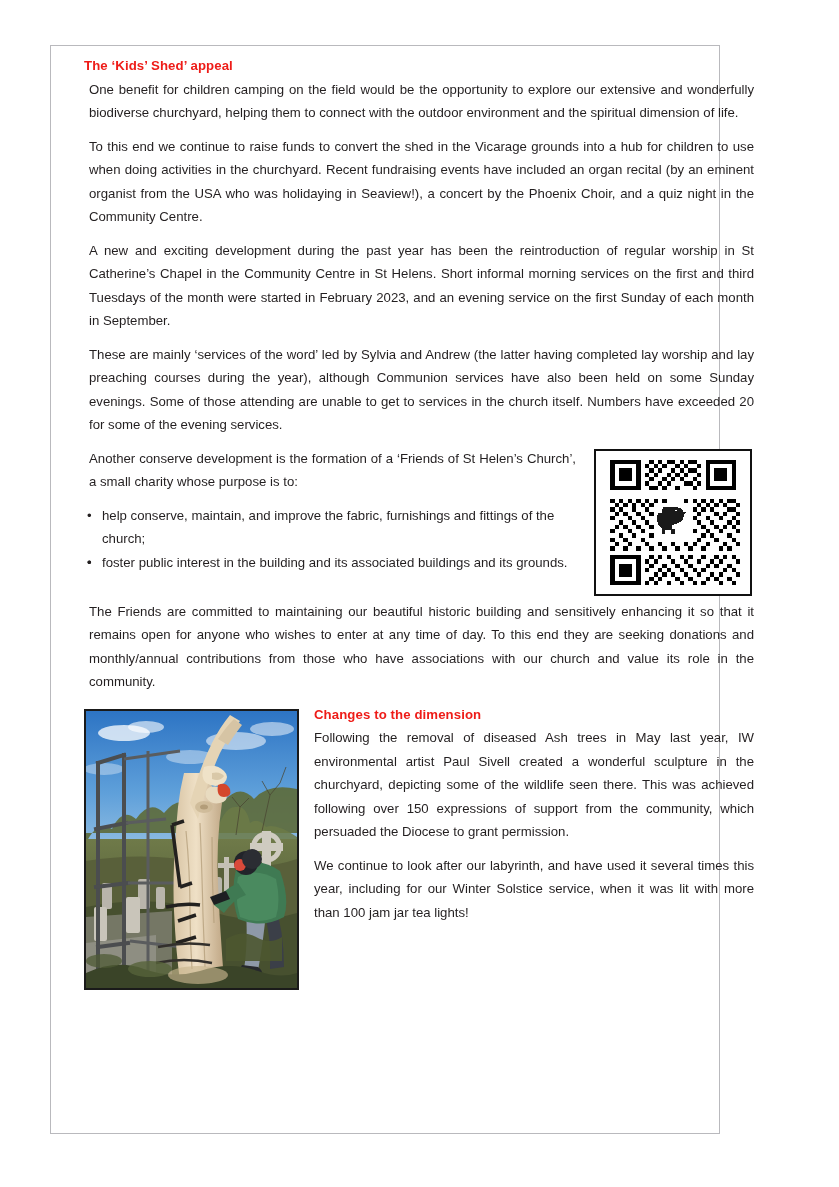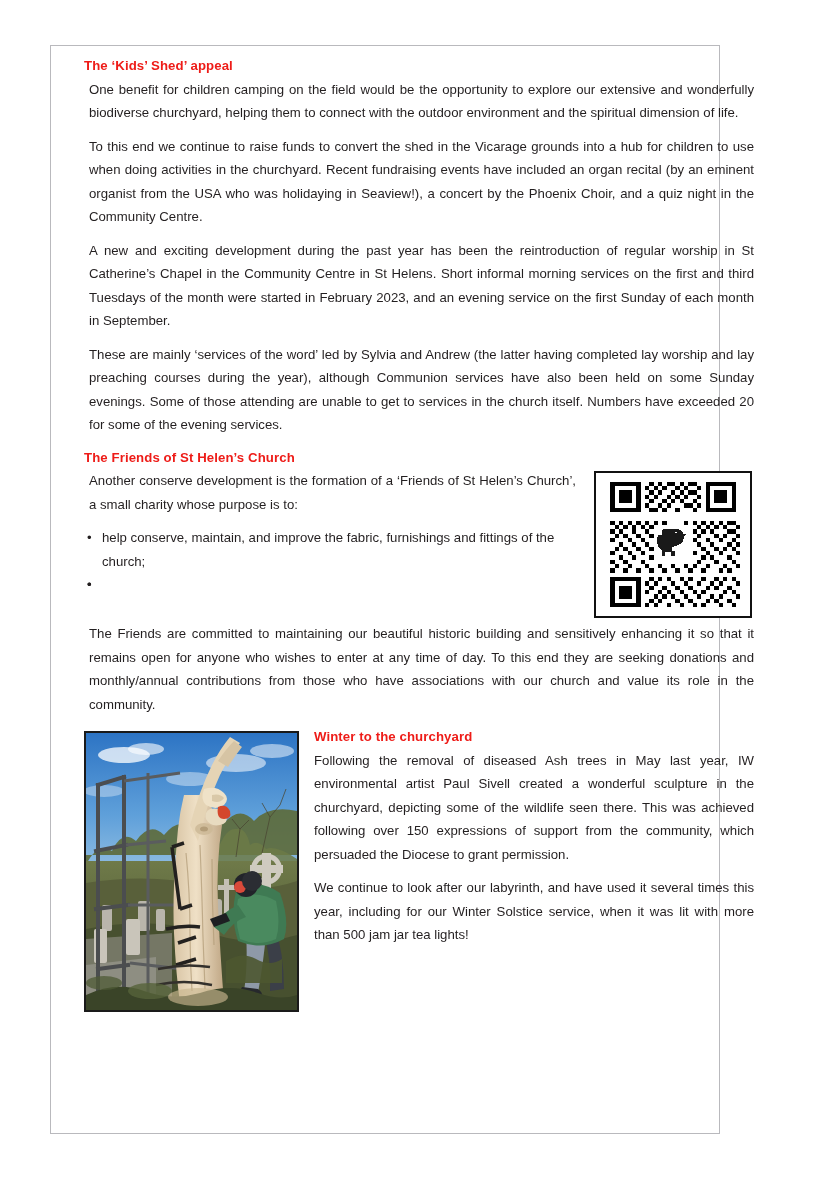--- a/index.html
+++ b/index.html
@@ -114,21 +114,20 @@
 <div class="page">
   <div class="content">
 
     <h2 class="sec-head first">The ‘Kids’ Shed’ appeal</h2>
     <p class="body">One benefit for children camping on the field would be the opportunity to explore our extensive and wonderfully biodiverse churchyard, helping them to connect with the outdoor environment and the spiritual dimension of life.</p>
     <p class="body">To this end we continue to raise funds to convert the shed in the Vicarage grounds into a hub for children to use when doing activities in the churchyard. Recent fundraising events have included an organ recital (by an eminent organist from the USA who was holidaying in Seaview!), a concert by the Phoenix Choir, and a quiz night in the Community Centre.</p>
 
     <p class="body">A new and exciting development during the past year has been the reintroduction of regular worship in St Catherine’s Chapel in the Community Centre in St Helens. Short informal morning services on the first and third Tuesdays of the month were started in February 2023, and an evening service on the first Sunday of each month in September.</p>
     <p class="body">These are mainly ‘services of the word’ led by Sylvia and Andrew (the latter having completed lay worship and lay preaching courses during the year), although Communion services have also been held on some Sunday evenings. Some of those attending are unable to get to services in the church itself. Numbers have exceeded 20 for some of the evening services.</p>
 
-    <h2 class="sec-head">The Friends of St Helen’s Church</h2>
 
     <div class="qr-wrap">
       <div class="qr-frame">
         <svg class="qr-canvas" width="154" height="143" viewBox="0 0 33 33" shape-rendering="crispEdges">
           <rect x="0" y="0" width="33" height="33" fill="#ffffff"></rect>
           <g fill="#000000">
 
             <path d="M2 2h7v7H2z"></path>
               <path d="M3 3h5v5H3z" fill="#ffffff"></path>
               <path d="M4 4h3v3H4z"></path>
@@ -374,20 +373,21 @@
     <ul class="purpose">
       <li>
         <span class="bullet">•</span>
         <span>help conserve, maintain, and improve the fabric, furnishings and fittings of the church;</span>
       </li>
       <li>
         <span class="bullet">•</span>
       </li>
       <li>
         <span class="bullet">•</span>
+        <span>foster public interest in the building and its associated buildings and its grounds.</span>
       </li>
     </ul>
 
     <div class="clearer"></div>
 
     <p class="body">The Friends are committed to maintaining our beautiful historic building and sensitively enhancing it so that it remains open for anyone who wishes to enter at any time of day. To this end they are seeking donations and monthly/annual contributions from those who have associations with our church and value its role in the community.</p>
 
     <div class="photo-wrap">
       <div class="photo">
         <svg viewBox="0 0 211 277" preserveAspectRatio="none">
@@ -528,19 +528,19 @@
           <path d="M140 228 q16 -10 30 -2 q14 8 26 0 l0 24 -56 0z" fill="#4c5730" opacity="0.9"></path>
           <ellipse cx="64" cy="258" rx="22" ry="8" fill="#56633a" opacity="0.8"></ellipse>
           <ellipse cx="18" cy="250" rx="18" ry="7" fill="#4e5a34" opacity="0.75"></ellipse>
 
           <ellipse cx="112" cy="264" rx="30" ry="9" fill="#c8b58e" opacity="0.65"></ellipse>
         </svg>
       </div>
     </div>
 
 
-    <h2 class="sec-head">Winter to the churchyard</h2>
+    <h2 class="sec-head">Changes to the dimension</h2>
     <p class="body">Following the removal of diseased Ash trees in May last year, IW environmental artist Paul Sivell created a wonderful sculpture in the churchyard, depicting some of the wildlife seen there. This was achieved following over 150 expressions of support from the community, which persuaded the Diocese to grant permission.</p>
-    <p class="body last">We continue to look after our labyrinth, and have used it several times this year, including for our Winter Solstice service, when it was lit with more than 500 jam jar tea lights!</p>
+    <p class="body last">We continue to look after our labyrinth, and have used it several times this year, including for our Winter Solstice service, when it was lit with more than 100 jam jar tea lights!</p>
 
     <div class="clearer"></div>
   </div>
 </div>
 
 </body></html>

